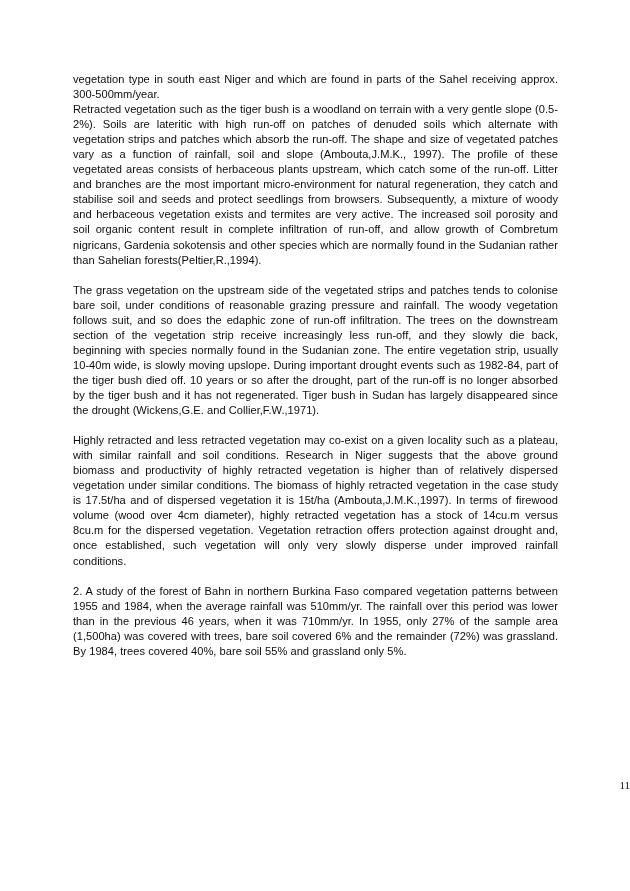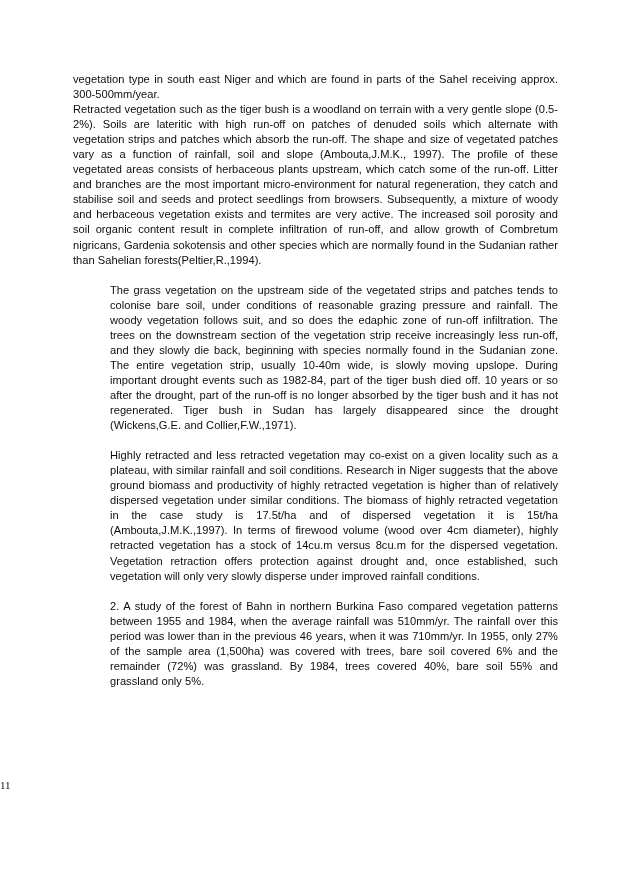--- a/index.html
+++ b/index.html
@@ -35,32 +35,31 @@
     font-size: 11.1px;
     line-height: 15.05px;
     text-align: justify;
     text-justify: inter-word;
     letter-spacing: 0.02px;
     color: #0d0d0d;
     word-spacing: 0.1px;
   }
   .para.block-gap {
     margin-top: 15.05px;
-    margin-left: 37px;
   }
   
   .para.tight {
     margin-top: 0;
   }
   .page-number {
     position: absolute;
     left: 0;
     top: 778px;
     width: 630px;
-    text-align: left;
+    text-align: right;
     font-family: "Liberation Serif", serif;
     font-size: 11px;
     line-height: 14px;
     color: #141414;
   }
 </style>
 </head>
 <body>
 
 <div class="page">

